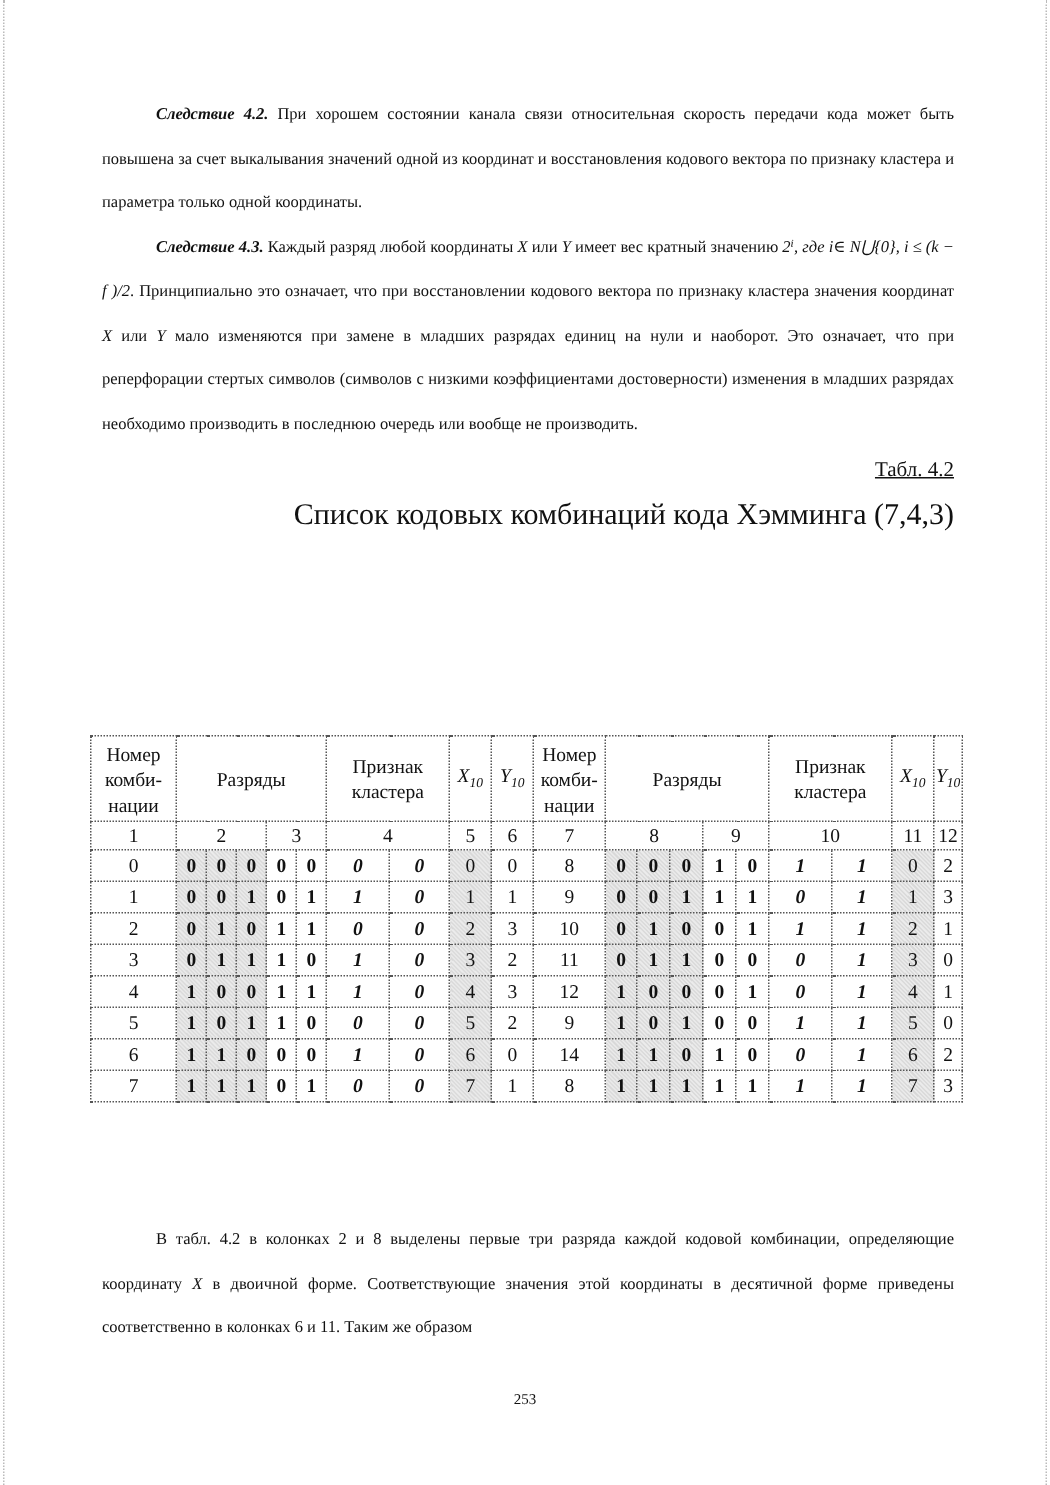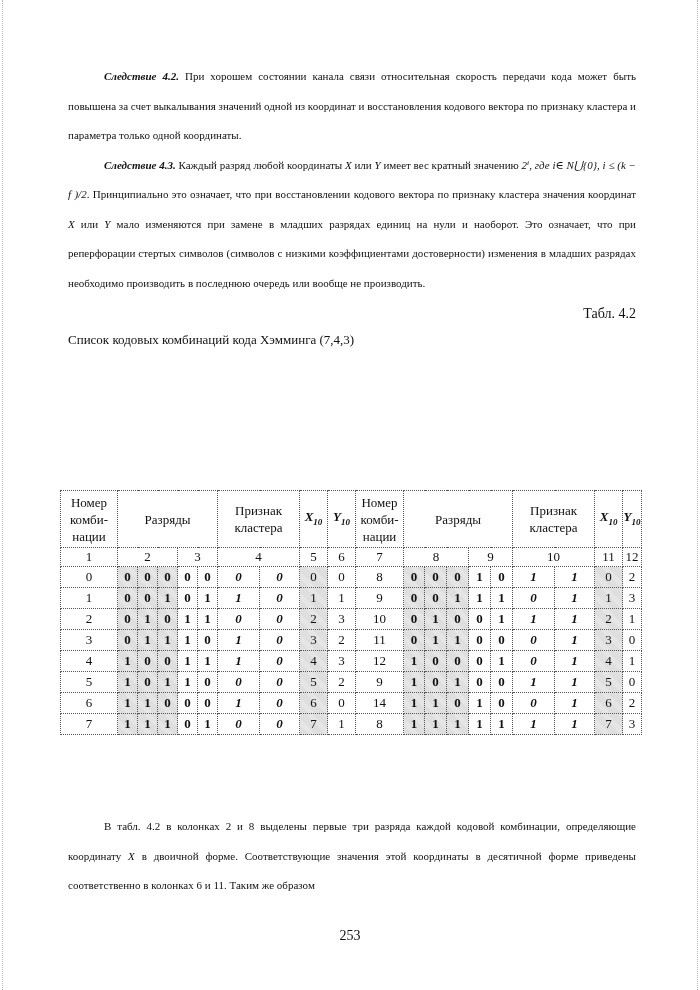--- a/index.html
+++ b/index.html
@@ -6,34 +6,34 @@
   body { width: 700px; height: 990px; position: relative; overflow: hidden;
          font-family: "Liberation Serif", "DejaVu Serif", serif; color: #111; }
   .edge { position: absolute; top: 0; bottom: 0; width: 0; border-left: 1px dotted #bbb; }
   .edge.left { left: 2px; }
   .edge.right { right: 2px; }
   .page { position: absolute; left: 68px; top: 62px; width: 568px; }
   .para { font-size: 11px; line-height: 29.5px; text-align: justify; margin: 0; }
   .para.indent { text-indent: 36px; }
   .bi { font-weight: bold; font-style: italic; }
   .it { font-style: italic; }
-  .tabno { text-align: right; font-size: 14px; margin-top: 8px; height: 20px; }
-  .caption { text-align: left; font-size: 13px; margin-top: 6px; height: 20px; }
+  .tabno { text-align: right; font-size: 14px; margin-top: 8px; height: 20px; text-decoration: underline; }
+  .caption { text-align: right; font-size: 20px; margin-top: 6px; height: 20px; }
   table.hamming { position: absolute; left: 60px; top: 490px; border-collapse: collapse;
                   font-size: 13px; table-layout: fixed; width: 581px; }
   table.hamming td { border: 1px dotted #555; text-align: center; padding: 0; height: 20px; line-height: 18px; }
   table.hamming tr.head td { height: 56px; line-height: 17px; font-size: 13px; }
   table.hamming tr.nums td { height: 18px; }
   table.hamming td.sh { background: repeating-linear-gradient(45deg, #d8d8d8 0 1px, #ececec 1px 2px); }
   table.hamming td.b { font-weight: bold; }
   table.hamming td.bi { font-weight: bold; font-style: italic; }
-  table.hamming .xy { font-weight: bold; font-style: italic; font-size: 14px; }
+  table.hamming .xy { font-weight: normal; font-style: italic; font-size: 14px; }
   table.hamming .xy sub { font-size: 9px; }
   .bottom { position: absolute; left: 68px; top: 812px; width: 568px; }
-  .pagenum { position: absolute; left: 0; right: 0; top: 928px; text-align: center; font-size: 14px; }
+  .pagenum { position: absolute; left: 0; right: 0; top: 928px; text-align: center; font-size: 10px; }
 </style>
 </head>
 <body>
 
 <div class="edge left"></div>
 <div class="edge right"></div>
 
 <div class="page">
   <p class="para indent"><span class="bi">Следствие 4.2.</span><span> При хорошем состоянии канала связи относительная скорость передачи кода может быть повышена за счет выкалывания значений одной из координат и восстановления кодового вектора по признаку кластера и параметра только одной координаты.</span></p>
   <p class="para indent"><span class="bi">Следствие 4.3.</span><span> Каждый разряд  любой координаты </span><span class="it">X</span><span> или </span><span class="it">Y</span><span> имеет вес кратный значению </span><span class="it">2ⁱ, где i∈ N⋃{0}, i ≤ (k − f )/2</span><span>. Принципиально это означает, что при восстановлении кодового вектора по признаку кластера значения координат </span><span class="it">X</span><span> или </span><span class="it">Y</span><span> мало изменяются при замене в младших разрядах единиц на нули и наоборот. Это означает, что при реперфорации стертых символов (символов с низкими коэффициентами достоверности) изменения в младших разрядах необходимо производить в последнюю очередь или вообще не производить.</span></p>

